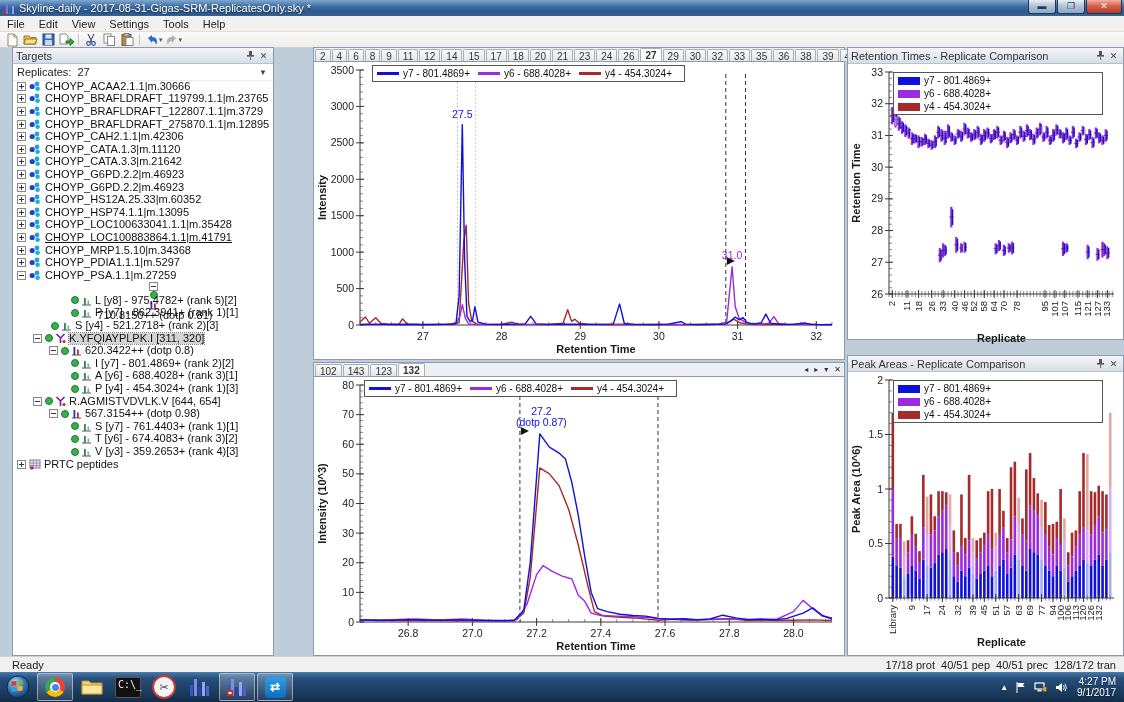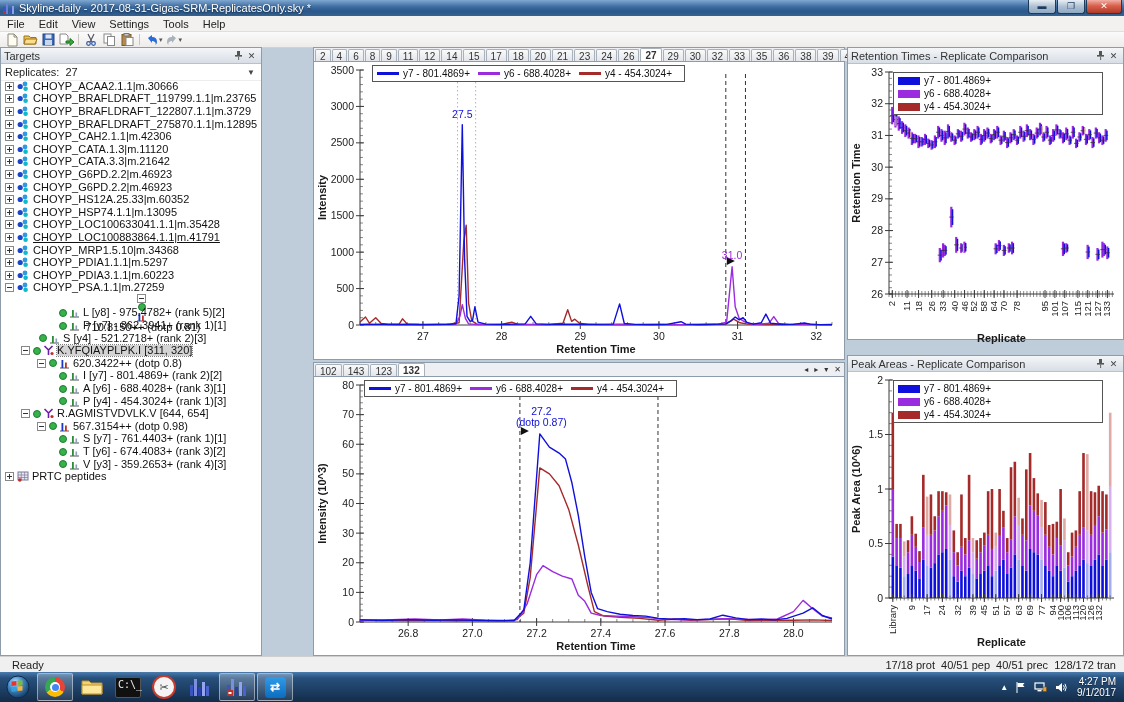--- a/index.html
+++ b/index.html
@@ -167,21 +167,21 @@
       </div>
       <span class="caret">▾</span>
       <div class="tbtn">
         <svg width="14" height="12" viewBox="0 0 14 12">
           <path d="M11 4 L7 1 L7 3 Q2 3 2 8 Q2 10 3.5 11 Q2.5 8 6 7 L7 7 L7 9 Z" fill="#AAB2BC"></path>
         </svg>
       </div>
       <span class="caret">▾</span>
     </div>
 
-  <div class="panel" style="left:0;top:47px;width:262px;height:609px;">
+  <div class="panel" style="left:12px;top:47px;width:262px;height:609px;">
     <div class="phead">
       <span class="ptitle">Targets</span>
       <span class="phicon">
           <svg width="9" height="9" viewBox="0 0 9 9">
             <rect x="3" y="0" width="3" height="4" fill="#555"></rect>
             <rect x="1" y="4" width="7" height="1.6" fill="#555"></rect>
             <rect x="4.2" y="5.6" width="0.9" height="3.4" fill="#555"></rect>
           </svg>
         </span>
       <span class="phicon">✕</span>
@@ -350,31 +350,20 @@
         <div class="trow" style="padding-left: 4px;">
           <span class="exp plus"></span>
           <span class="ticon">
             <svg width="13" height="11" viewBox="0 0 13 11">
               <circle cx="3.2" cy="5.5" r="2.6" fill="#1B45C8"></circle>
               <circle cx="8" cy="3" r="2.4" fill="#2E9BE0"></circle>
               <circle cx="8.6" cy="7.8" r="2.3" fill="#10B8C8"></circle>
             </svg>
           </span>
           <span class="tlabel">CHOYP_PDIA1.1.1|m.5297</span>
-        </div>
-        <div class="trow" style="padding-left: 4px;">
-          <span class="exp plus"></span>
-          <span class="ticon">
-            <svg width="13" height="11" viewBox="0 0 13 11">
-              <circle cx="3.2" cy="5.5" r="2.6" fill="#1B45C8"></circle>
-              <circle cx="8" cy="3" r="2.4" fill="#2E9BE0"></circle>
-              <circle cx="8.6" cy="7.8" r="2.3" fill="#10B8C8"></circle>
-            </svg>
-          </span>
-          <span class="tlabel">CHOYP_PDIA3.1.1|m.60223</span>
         </div>
         <div class="trow" style="padding-left: 4px;">
           <span class="exp"></span>
           <span class="ticon">
             <svg width="13" height="11" viewBox="0 0 13 11">
               <circle cx="3.2" cy="5.5" r="2.6" fill="#1B45C8"></circle>
               <circle cx="8" cy="3" r="2.4" fill="#2E9BE0"></circle>
               <circle cx="8.6" cy="7.8" r="2.3" fill="#10B8C8"></circle>
             </svg>
           </span>

